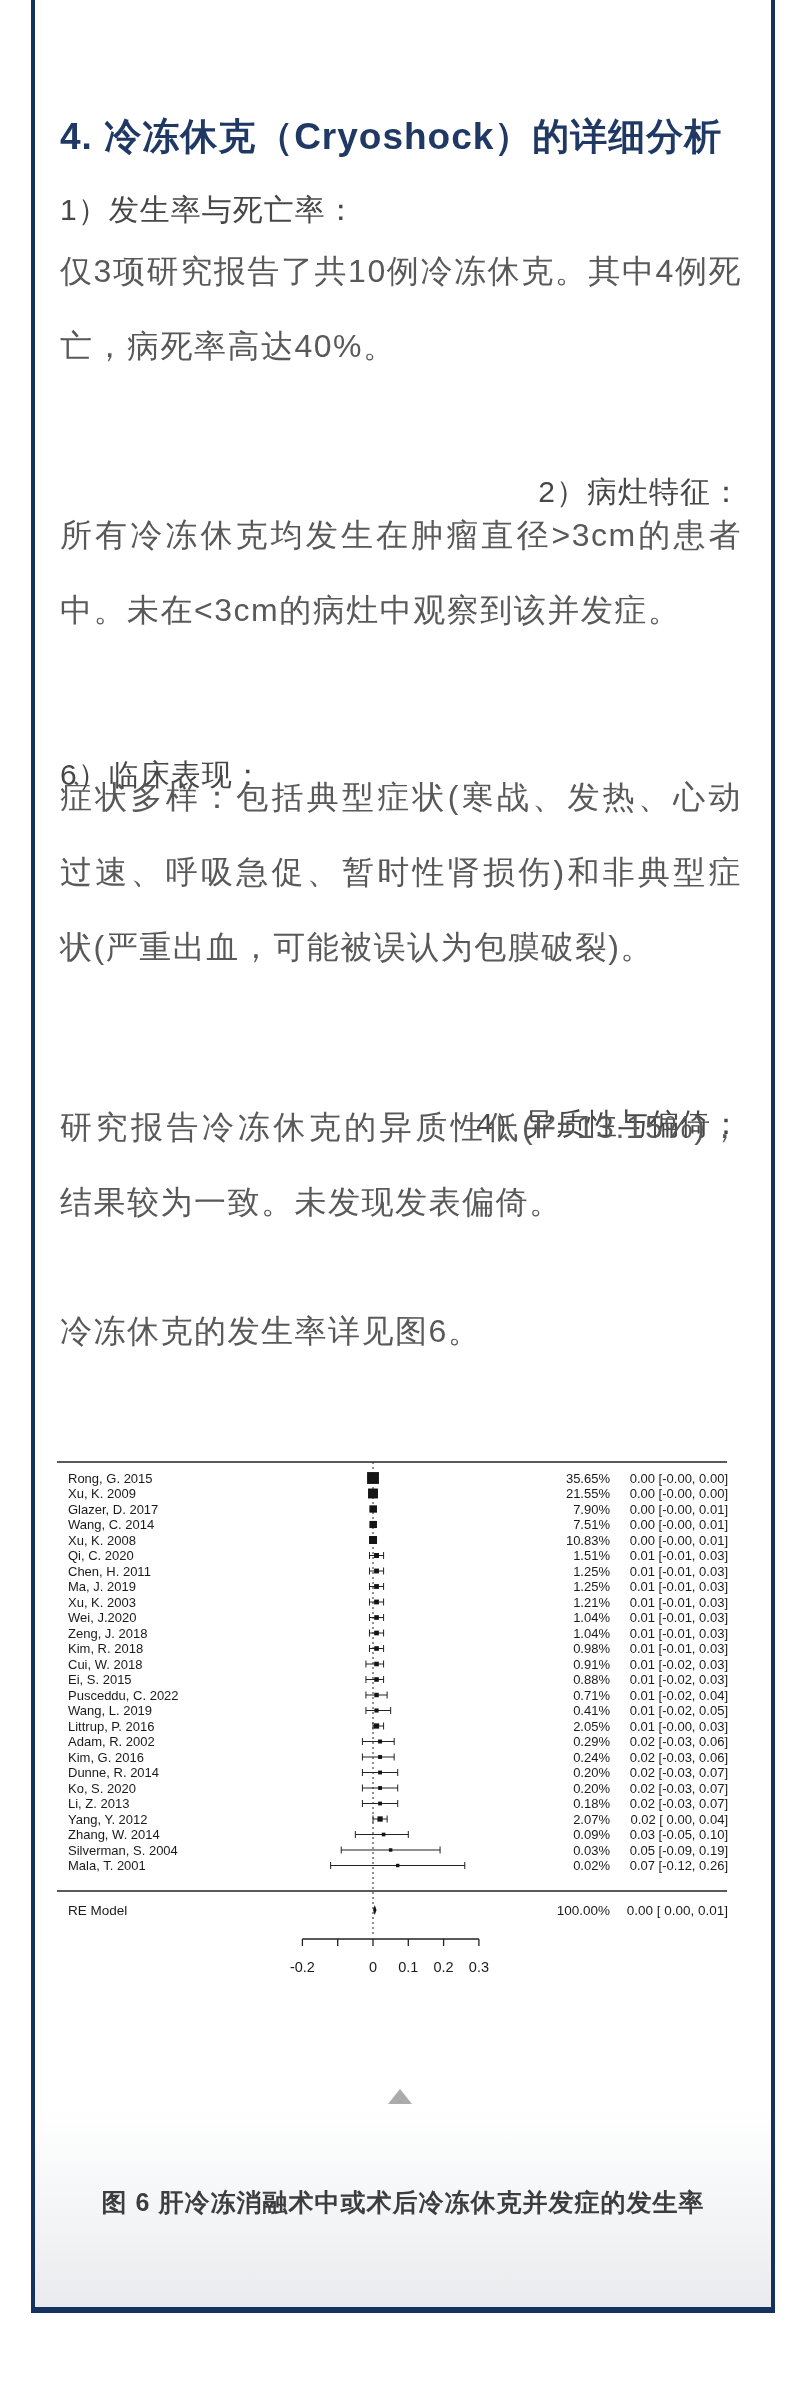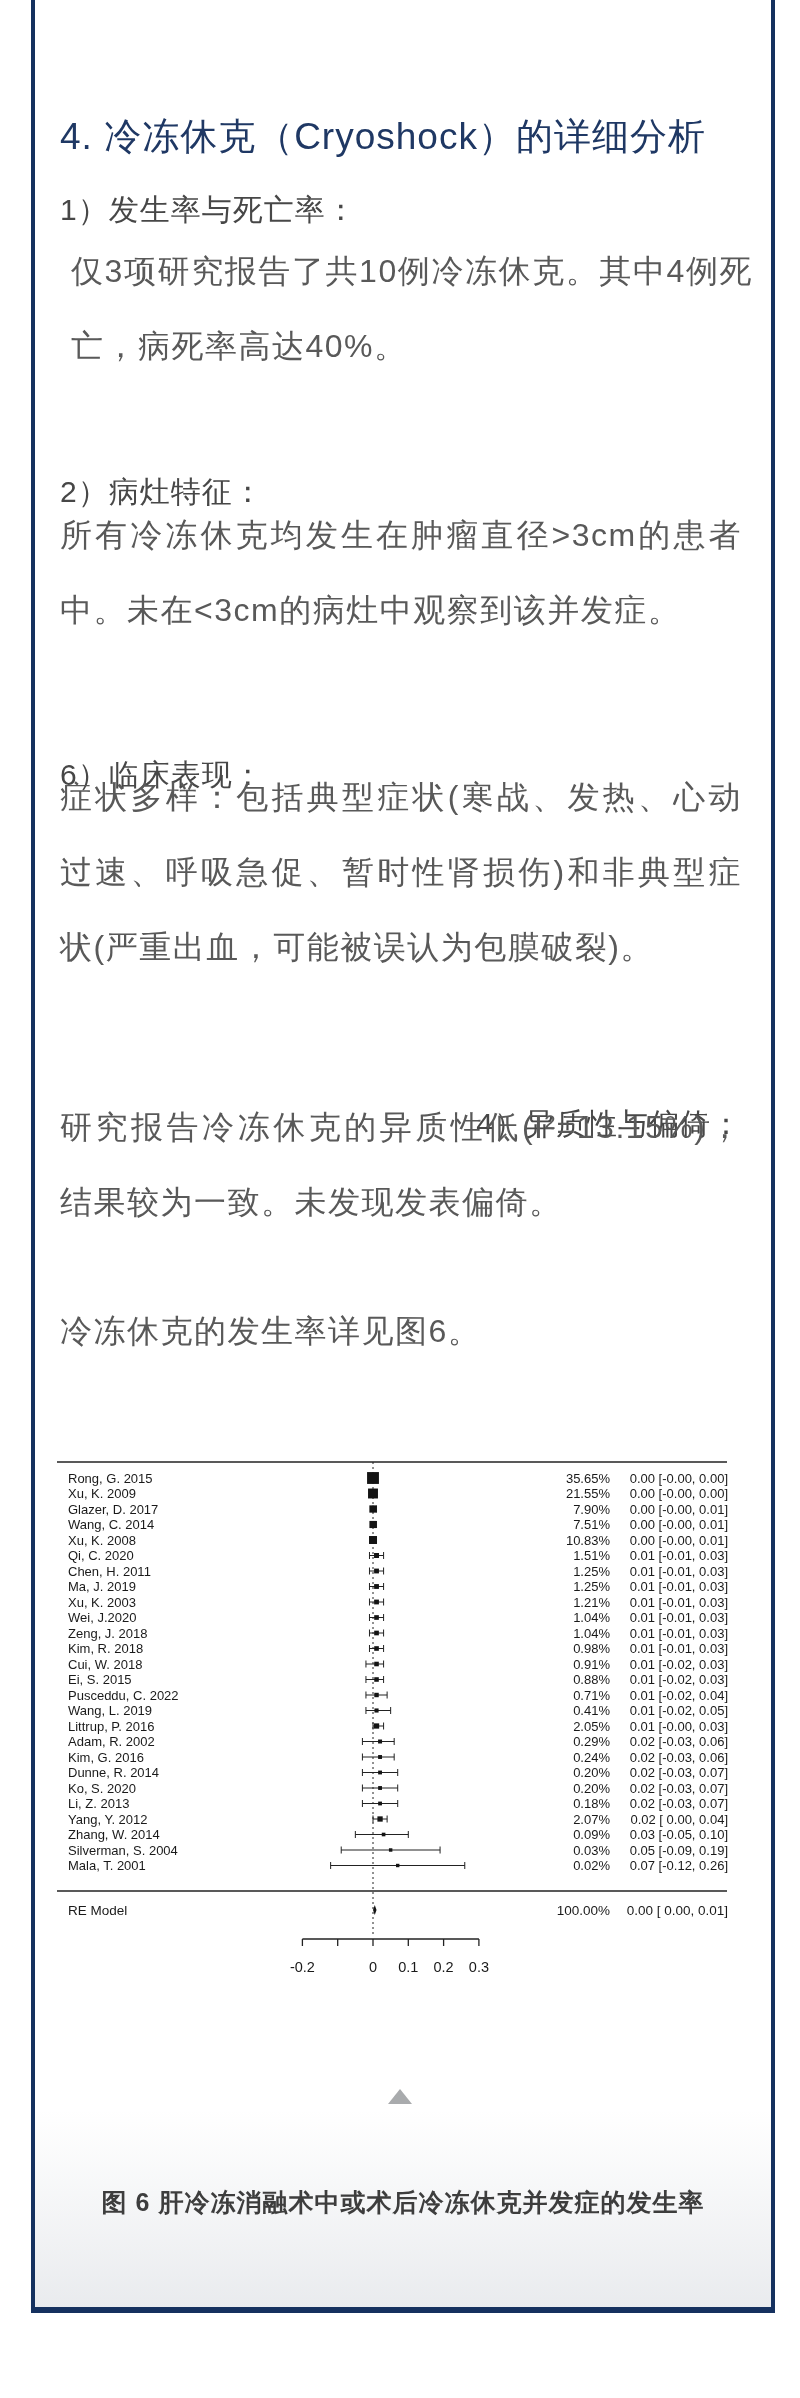--- a/index.html
+++ b/index.html
@@ -10,32 +10,32 @@
   }
   .card-border-left  { position:absolute; left:31px;  top:0; width:4px;  height:2313px; background:#15315f; }
   .card-border-right { position:absolute; left:771px; top:0; width:4px;  height:2313px; background:#15315f; }
   .card-border-bottom{ position:absolute; left:31px;  top:2307px; width:744px; height:6px; background:#15315f; }
   .bottom-gradient {
     position:absolute; left:35px; top:2110px; width:736px; height:197px;
     background:linear-gradient(180deg, rgba(232,234,237,0) 0%, rgba(232,234,237,0.55) 60%, #e9ebee 100%);
   }
   .txt { position:absolute; left:60px; width:682px; }
   .page-title {
-    top:110px; font-size:37px; font-weight:normal; color:#1f3864;
+    top:110px; font-size:37px; font-weight:bold; color:#1f3864;
     letter-spacing:1px; line-height:54px; white-space:nowrap;
   }
   .sec-heading {
     font-size:30px; font-weight:normal; color:#474747; letter-spacing:1px; line-height:44px;
   }
   .sec-body {
     font-size:32px; color:#595959; line-height:75px; text-align:justify;
     letter-spacing:1.5px;
   }
-  .h1-pos { top:188px; }  .p1-pos { top:234px;margin-left:11px; }
-  .h2-pos { top:470px; }  .p2-pos { top:498px; }
+  .h1-pos { top:188px; }  .p1-pos { top:234px; }
+  .h2-pos { top:470px;text-align:right; }  .p2-pos { top:498px; }
   .h3-pos { top:753px; }  .p3-pos { top:760px; }
   .h4-pos { top:1102px;text-align:right; } .p4-pos { top:1090px; } .p5-pos { top:1294px; }
   #forest-plot { position:absolute; left:55px; top:1453px; width:690px; height:545px; }
   .scroll-top-triangle {
     position:absolute; top:2089px; left:50%; margin-left:-12px;
     width:0; height:0;
     border-left:12px solid transparent; border-right:12px solid transparent;
     border-bottom:15px solid #a9abad;
   }
   .figure-caption {

